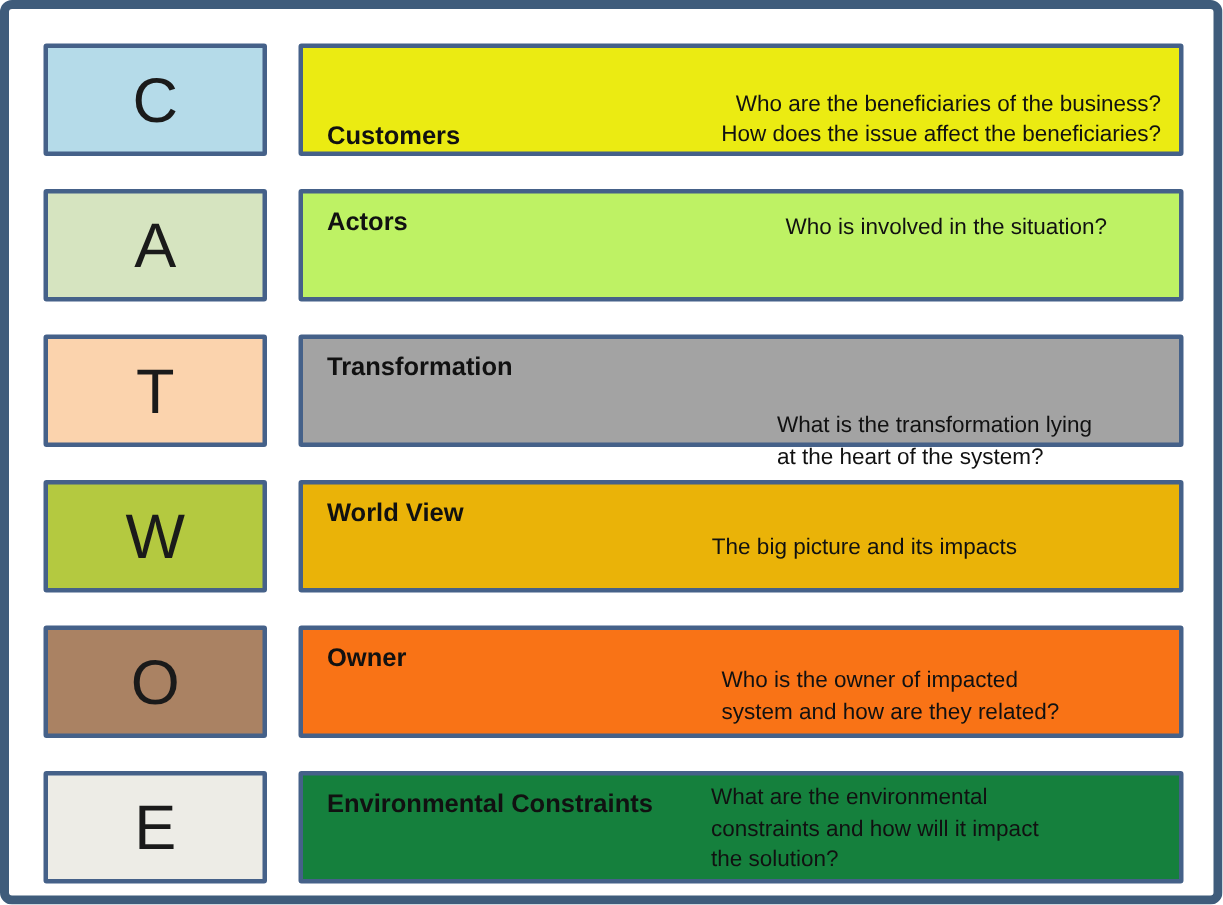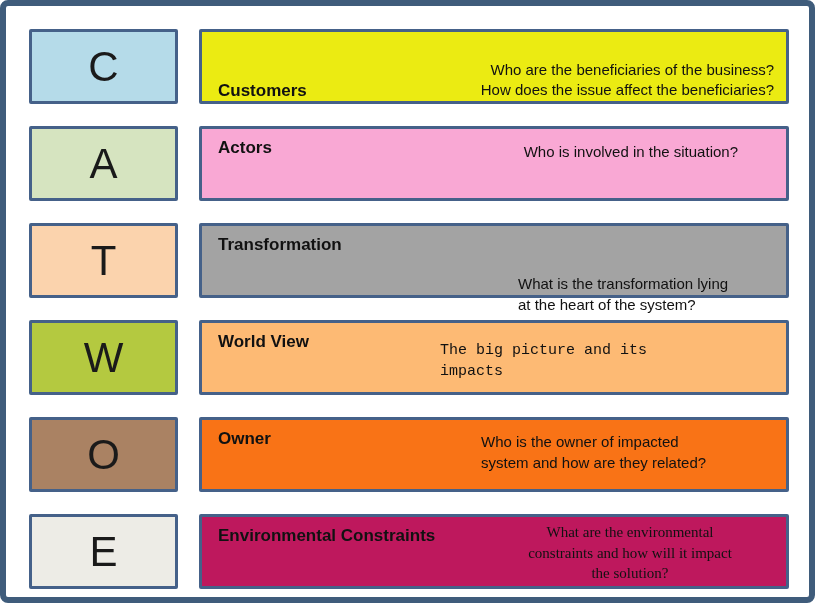--- a/index.html
+++ b/index.html
@@ -48,75 +48,75 @@
     font-size:15px;
     line-height:1.38;
     white-space:pre-line;
     color:#111111;
     box-sizing:border-box;
   }
   
   .q-r1{text-align:right;padding:8px 12px 0 0;}
   .q-r2{text-align:right;padding:13px 48px 0 0;}
   .q-r3{text-align:left;padding:12px 0 0 78px;margin-top:36px;}
-  .q-r4{padding:18px 108px 0 0;font-family:Liberation Mono, monospace;}
-  .q-r5{text-align:left;padding:12px 0 0 41px;}
-  .q-r6{text-align:center;padding:5px 0 0 34px;font-family:Liberation Serif, serif;}
+  .q-r4{text-align:right;padding:32px 108px 0 0;}
+  .q-r5{text-align:left;padding:12px 0 0 41px;margin-top:12px;}
+  .q-r6{text-align:left;padding:5px 0 0 34px;}
 </style>
 </head>
 <body>
 
 <div class="frame" style="border-color: rgb(63, 92, 123);">
 
   <div class="row">
     <div class="letter-box" style="background-color: rgb(181, 219, 233);">C</div>
     <div class="main-box" style="background-color: rgb(235, 235, 18); align-items: flex-end;">
       <div class="title">Customers</div>
       <div class="question q-r1">Who are the beneficiaries of the business?
 How does the issue affect the beneficiaries?</div>
     </div>
   </div>
 
   <div class="row">
     <div class="letter-box" style="background-color: rgb(214, 228, 192);">A</div>
-    <div class="main-box" style="background-color: #f9a8d4;">
+    <div class="main-box" style="background-color: #bef264;">
       <div class="title">Actors</div>
       <div class="question q-r2">Who is involved in the situation?</div>
     </div>
   </div>
 
   <div class="row">
     <div class="letter-box" style="background-color: rgb(251, 211, 173);">T</div>
     <div class="main-box" style="background-color: #a3a3a3;">
       <div class="title">Transformation</div>
       <div class="question q-r3">What is the transformation lying
 at the heart of the system?</div>
     </div>
   </div>
 
   <div class="row">
     <div class="letter-box" style="background-color: rgb(180, 201, 64);">W</div>
-    <div class="main-box" style="background-color: #fdba74;">
+    <div class="main-box" style="background-color: #eab308;">
       <div class="title">World View</div>
       <div class="question q-r4">The big picture and its impacts</div>
     </div>
   </div>
 
   <div class="row">
     <div class="letter-box" style="background-color: rgb(170, 130, 99);">O</div>
     <div class="main-box" style="background-color: #f97316;">
       <div class="title">Owner</div>
       <div class="question q-r5">Who is the owner of impacted
 system and how are they related?</div>
     </div>
   </div>
 
   <div class="row">
     <div class="letter-box" style="background-color: rgb(237, 236, 230);">E</div>
-    <div class="main-box" style="background-color: #be185d;">
+    <div class="main-box" style="background-color: #15803d;">
       <div class="title">Environmental Constraints</div>
       <div class="question q-r6">What are the environmental
 constraints and how will it impact
 the solution?</div>
     </div>
   </div>
 
 </div>
 
 </body></html>

